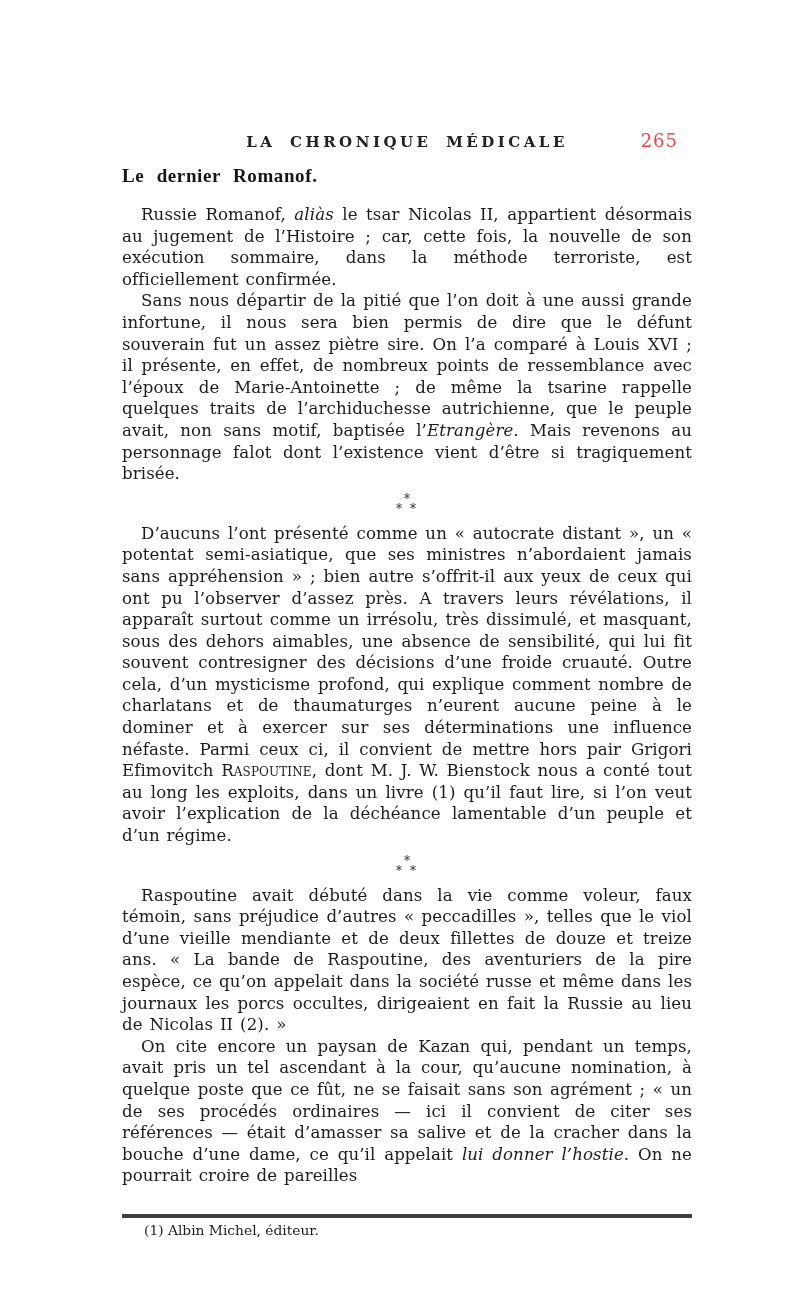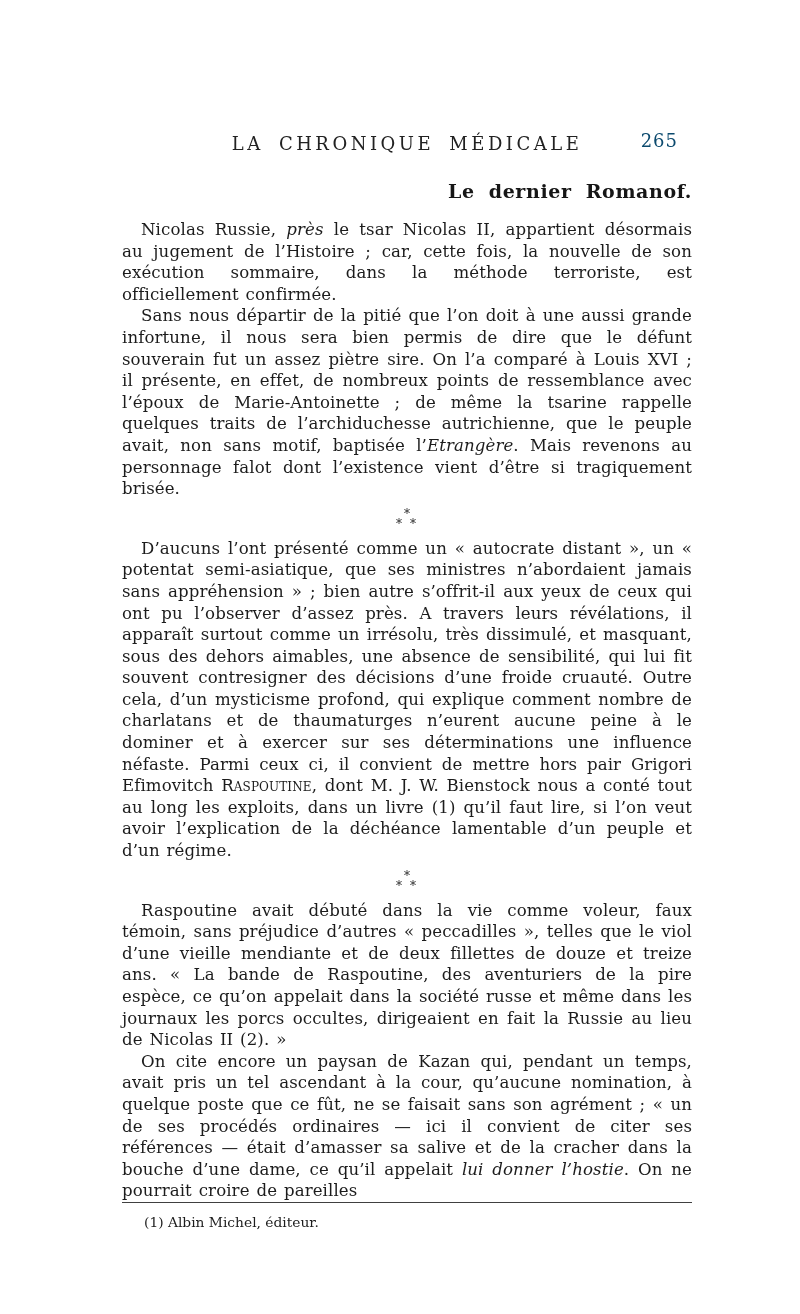--- a/index.html
+++ b/index.html
@@ -22,42 +22,44 @@
     padding-top: 133px;
   }
   
   .running-head {
     position: relative;
     height: 18px;
   }
   .journal-title {
     display: block;
     text-align: center;
-    font-size: 18px;
+    font-size: 15px;
     letter-spacing: 3.5px;
     word-spacing: 6px;
     color: #222;
+    font-weight: bold;
   }
   .page-number {
     position: absolute;
     right: 14px;
     top: -3px;
     font-size: 18px;
     letter-spacing: 1px;
-    color: #0c4a6e;
+    color: #ef4444;
   }
   
   .article-title {
-    margin: 29px 0 0 0;
-    text-align: right;
+    margin: 14px 0 0 0;
+    text-align: left;
     font-size: 19px;
     font-weight: bold;
     letter-spacing: 0.6px;
     word-spacing: 7px;
     color: #161616;
+    font-family: Liberation Serif, serif;
   }
   
   .body-wrap {
     min-height: 922px;
     margin-top: 17px;
   }
   .para {
     margin: 0;
     font-size: 16.6px;
     line-height: 21.6px;
@@ -73,22 +75,23 @@
     text-align: center;
     margin: 9px 0 9px 0;
     font-size: 12px;
     line-height: 10px;
     letter-spacing: 0;
     color: #1c1c1c;
   }
   .ast-bottom { letter-spacing: 2px; }
   
   .footnotes {
-    border-top: 1px solid #404040;
-    padding-top: 9px;
+    border-top: 4px solid #404040;
+    padding-top: 2px;
+    margin-top: 27px;
   }
   .footnote {
     margin: 0;
     font-size: 13.8px;
     line-height: 21px;
     text-indent: 22px;
     color: #1c1c1c;
   }
 </style>
 </head>
@@ -99,21 +102,21 @@
 
     <div class="running-head">
       <span class="journal-title">LA CHRONIQUE MÉDICALE</span>
       <span class="page-number">265</span>
     </div>
 
     <h1 class="article-title">Le dernier Romanof.</h1>
 
     <div class="body-wrap">
       <main id="article-body">
-          <p class="para"><span>Nicolas Russie, </span><span class="it">près</span><span> le tsar Nicolas II, appartient désormais au jugement de l’Histoire ; car, cette fois, la nouvelle de son exécution sommaire, dans la méthode terroriste, est officiellement confirmée.</span></p>
+          <p class="para"><span>Russie Romanof, </span><span class="it">aliàs</span><span> le tsar Nicolas II, appartient désormais au jugement de l’Histoire ; car, cette fois, la nouvelle de son exécution sommaire, dans la méthode terroriste, est officiellement confirmée.</span></p>
           <p class="para"><span>Sans nous départir de la pitié que l’on doit à une aussi grande infortune, il nous sera bien permis de dire que le défunt souverain fut un assez piètre sire. On l’a comparé à Louis XVI ; il présente, en effet, de nombreux points de ressemblance avec l’époux de Marie-Antoinette ; de même la tsarine rappelle quelques traits de l’archiduchesse autrichienne, que le peuple avait, non sans motif, baptisée l’</span><span class="it">Etrangère</span><span>. Mais revenons au personnage falot dont l’existence vient d’être si tragiquement brisée.</span></p>
           <div class="asterism">
             <div class="ast-top">*</div>
             <div class="ast-bottom">* *</div>
           </div>
           <p class="para"><span>D’aucuns l’ont présenté comme un « autocrate distant », un « potentat semi-asiatique, que ses ministres n’abordaient jamais sans appréhension » ; bien autre s’offrit-il aux yeux de ceux qui ont pu l’observer d’assez près. A travers leurs révélations, il apparaît surtout comme un irrésolu, très dissimulé, et masquant, sous des dehors aimables, une absence de sensibilité, qui lui fit souvent contresigner des décisions d’une froide cruauté. Outre cela, d’un mysticisme profond, qui explique comment nombre de charlatans et de thaumaturges n’eurent aucune peine à le dominer et à exercer sur ses déterminations une influence néfaste. Parmi ceux ci, il convient de mettre hors pair Grigori Efimovitch </span><span class="sc">Raspoutine</span><span>, dont M. J. W. Bienstock nous a conté tout au long les exploits, dans un livre (1) qu’il faut lire, si l’on veut avoir l’explication de la déchéance lamentable d’un peuple et d’un régime.</span></p>
           <div class="asterism">
             <div class="ast-top">*</div>
             <div class="ast-bottom">* *</div>
           </div>

